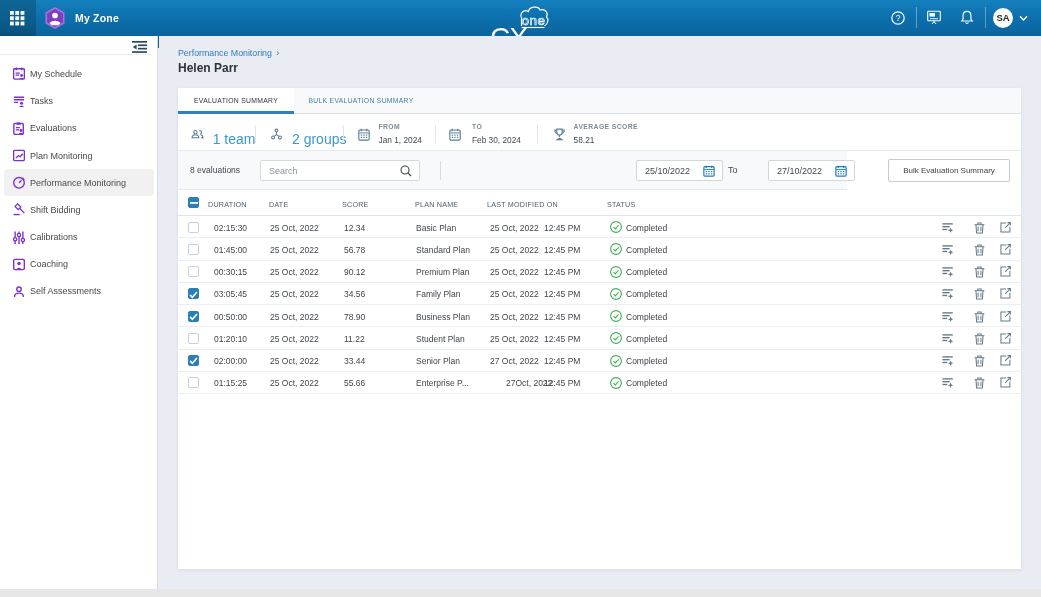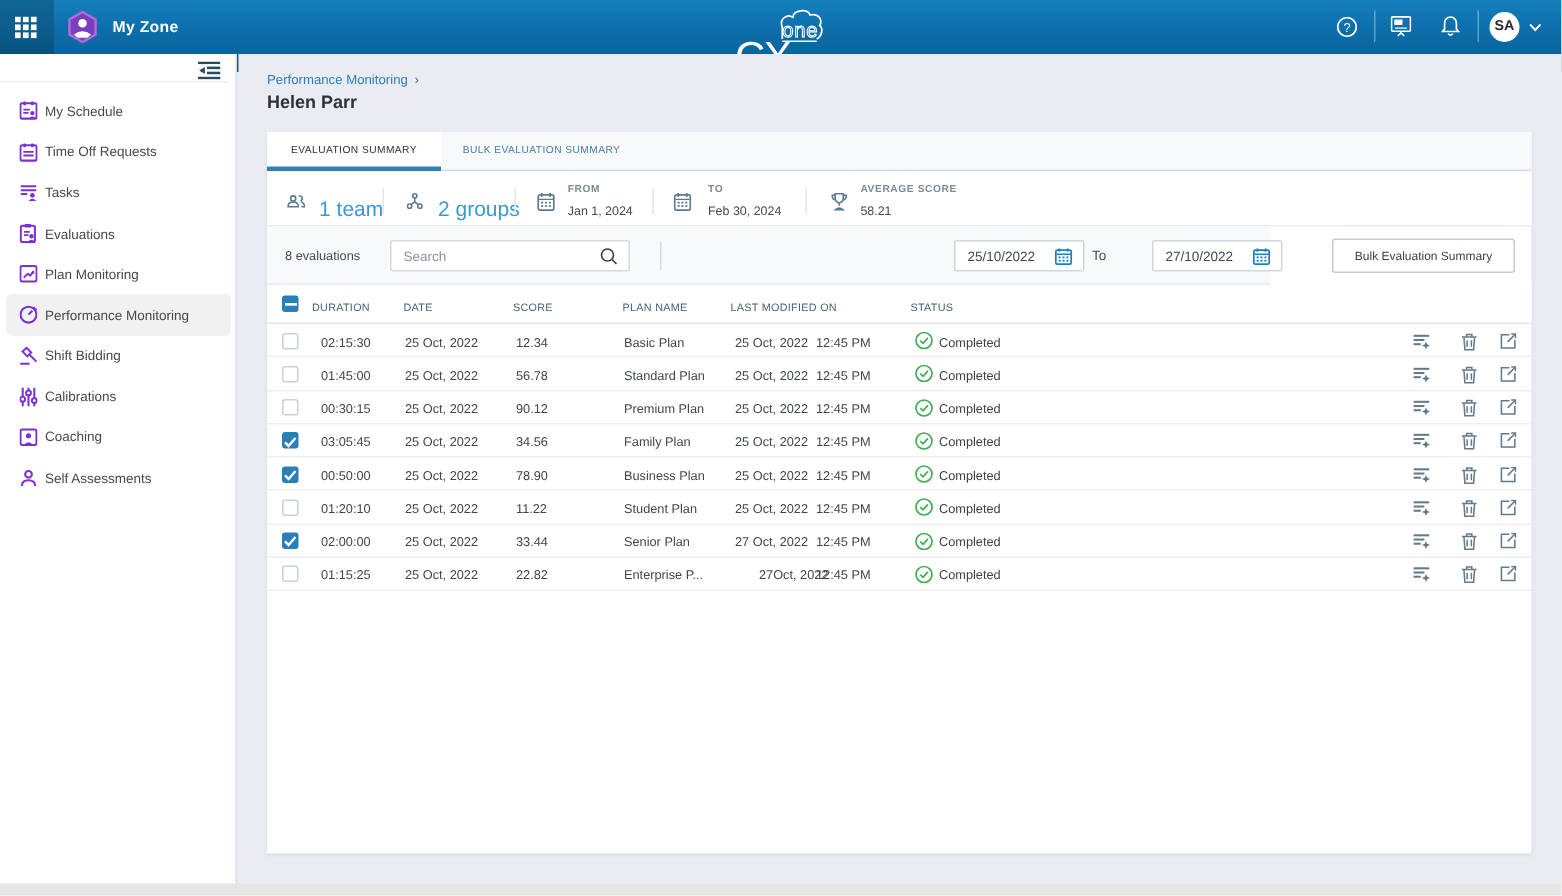--- a/index.html
+++ b/index.html
@@ -167,29 +167,20 @@
           <rect x="3" y="0.6" width="2" height="3" rx="0.6" fill="#7b2fd4"></rect>
           <rect x="9" y="0.6" width="2" height="3" rx="0.6" fill="#7b2fd4"></rect>
           <path d="M3 7 H8 M3 9.5 H7" stroke="#7b2fd4" stroke-width="1.4"></path>
           <circle cx="10" cy="9.7" r="1.7" fill="#7b2fd4"></circle>
           <path d="M7.3 14 Q10 10.8 12.7 14 Z" fill="#7b2fd4"></path>
         </svg>
         <span>My Schedule</span>
       </div>
       <div class="mi">
         <svg viewBox="0 0 14 15">
-          <rect x="0.7" y="2" width="12.6" height="12" rx="1.5" fill="none" stroke="#7b2fd4" stroke-width="1.6"></rect>
-          <rect x="3" y="0.6" width="2" height="3" rx="0.6" fill="#7b2fd4"></rect>
-          <rect x="9" y="0.6" width="2" height="3" rx="0.6" fill="#7b2fd4"></rect>
-          <path d="M3 7.2 H11 M3 10 H11" stroke="#7b2fd4" stroke-width="1.5"></path>
-        </svg>
-        <span>Time Off Requests</span>
-      </div>
-      <div class="mi">
-        <svg viewBox="0 0 14 15">
           <path d="M1 2.5 H13 M1 5.5 H13 M1 8.5 H6" stroke="#7b2fd4" stroke-width="1.6"></path>
           <circle cx="10" cy="9.5" r="1.8" fill="#7b2fd4"></circle>
           <path d="M7 14 Q10 10.5 13 14 Z" fill="#7b2fd4"></path>
         </svg>
         <span>Tasks</span>
       </div>
       <div class="mi">
         <svg viewBox="0 0 14 15">
           <rect x="1" y="1.6" width="11" height="12.8" rx="1.3" fill="none" stroke="#7b2fd4" stroke-width="1.6"></rect>
           <rect x="4" y="0.4" width="5" height="2.6" rx="0.8" fill="#7b2fd4"></rect>
@@ -653,21 +644,21 @@
               <path d="M8 1.4 H1.2 V12.8 H12.6 V6"></path>
               <path d="M6.5 7.5 L13.2 0.8"></path>
               <path d="M9.5 0.8 H13.2 V4.5"></path>
             </g>
           </svg>
   </div>
   <div class="row">
     <div class="cb"></div>
     <span class="c" style="left:36px">01:15:25</span>
     <span class="c" style="left:92px">25 Oct, 2022</span>
-    <span class="c" style="left:166px">22.82</span>
+    <span class="c" style="left:166px">55.66</span>
     <span class="c" style="left:238px">Enterprise P...</span>
     <span class="c" style="left:328px">27Oct, 2022</span>
     <span class="c" style="left:366px">12:45 PM</span>
     <svg class="st-ico" width="12" height="12" viewBox="0 0 13 13">
             <circle cx="6.5" cy="6.5" r="5.8" fill="none" stroke="#3fae52" stroke-width="1.2"></circle>
             <path d="M3.8 6.6 L5.8 8.6 L9.3 4.6" fill="none" stroke="#3fae52" stroke-width="1.2"></path>
           </svg>
     <span class="c" style="left:448px;color:#3c4147">Completed</span>
     <svg class="act" style="left:764px" width="12" height="12" viewBox="0 0 15 15">
             <g fill="#647a88">

